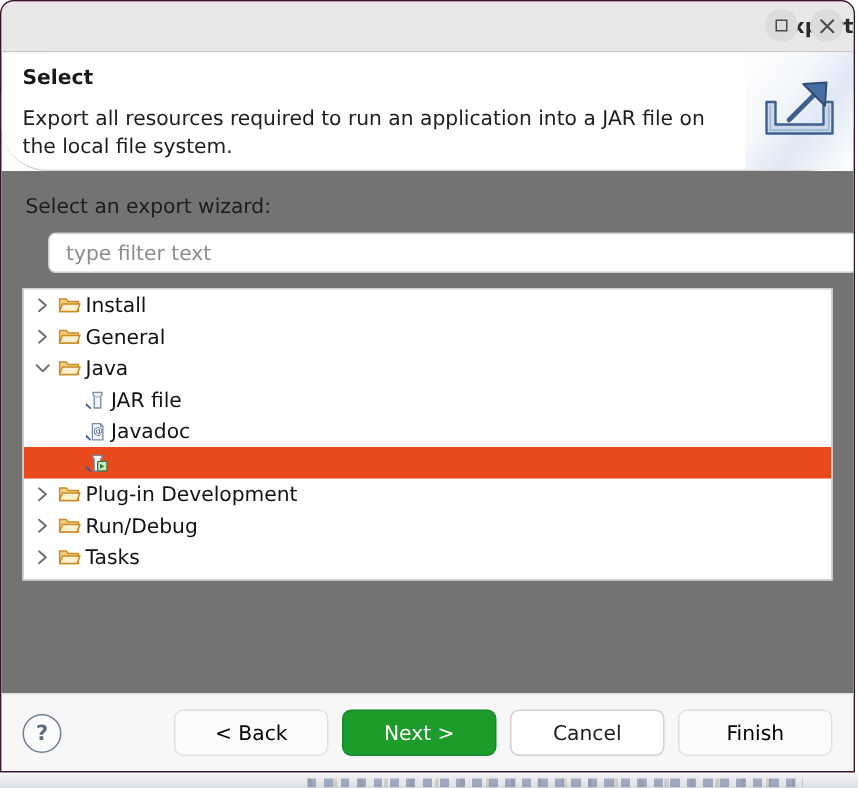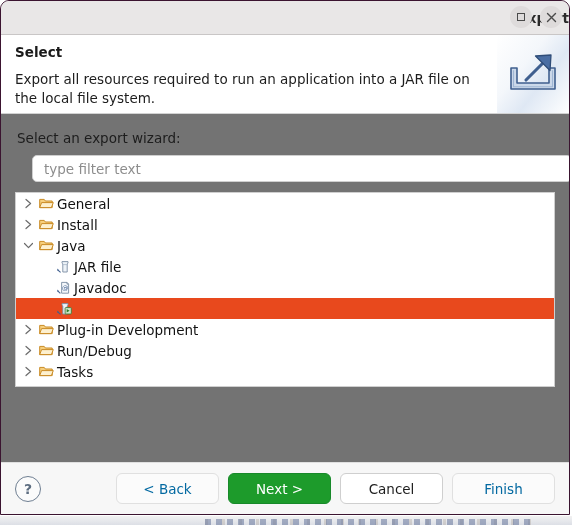--- a/index.html
+++ b/index.html
@@ -101,20 +101,21 @@
   .win-btn svg { display: block; }
 
   
   .header {
     position: relative;
     height: 79px;
     background: #ffffff;
     border-bottom: 1px solid #d2d2d2;
     padding: 9px 14px 0 14px;
     box-sizing: border-box;
+    border-radius: 30px;
   }
   .header-title {
     font-size: 13.5px;
     font-weight: bold;
     color: #1a1a1a;
     margin-bottom: 10px;
   }
   .header-desc {
     font-size: 13.5px;
     color: #1d1d1d;
@@ -247,21 +248,21 @@
     color: #1d1d1d;
     font-family: "DejaVu Sans", "Liberation Sans", sans-serif;
     font-size: 13.5px;
     display: flex;
     align-items: center;
     justify-content: center;
     box-sizing: border-box;
     padding: 0 10px;
   }
   .btn.disabled {
-    color: #0369a1;
+    color: #000000;
     border-color: #e0e0e0;
     background: #fbfbfb;
   }
   .btn.primary {
     background: #1d9b2b;
     border-color: #18892a;
     color: #ffffff;
   }
 </style>
 </head>
@@ -311,36 +312,36 @@
           <svg width="9" height="11" viewBox="0 0 9 11" aria-hidden="true">
               <path d="M2 1.5 L6.6 5.5 L2 9.5" fill="none" stroke="#6b6b6b" stroke-width="1.2" stroke-linecap="round" stroke-linejoin="round"></path>
             </svg>
         </span>
         <span class="row-icon">
           <svg width="15" height="13" viewBox="0 0 15 13" aria-hidden="true">
               <path d="M0.7 2.4 L5.2 2.4 L6.4 4 L13.2 4 L13.2 10.6 L0.7 10.6 Z" fill="#f7cf7d" stroke="#c98b25" stroke-width="1"></path>
               <path d="M2.6 5.6 L14.3 5.6 L12.4 10.6 L0.7 10.6 Z" fill="#fdf0cf" stroke="#c98b25" stroke-width="1" stroke-linejoin="round"></path>
             </svg>
         </span>
-        <span class="row-label">General</span>
+        <span class="row-label">Install</span>
       </div>
 
       <div class="tree-row">
         <span class="twisty">
           <svg width="9" height="11" viewBox="0 0 9 11" aria-hidden="true">
               <path d="M2 1.5 L6.6 5.5 L2 9.5" fill="none" stroke="#6b6b6b" stroke-width="1.2" stroke-linecap="round" stroke-linejoin="round"></path>
             </svg>
         </span>
         <span class="row-icon">
           <svg width="15" height="13" viewBox="0 0 15 13" aria-hidden="true">
               <path d="M0.7 2.4 L5.2 2.4 L6.4 4 L13.2 4 L13.2 10.6 L0.7 10.6 Z" fill="#f7cf7d" stroke="#c98b25" stroke-width="1"></path>
               <path d="M2.6 5.6 L14.3 5.6 L12.4 10.6 L0.7 10.6 Z" fill="#fdf0cf" stroke="#c98b25" stroke-width="1" stroke-linejoin="round"></path>
             </svg>
         </span>
-        <span class="row-label">Install</span>
+        <span class="row-label">General</span>
       </div>
 
       <div class="tree-row">
         <span class="twisty">
           <svg width="11" height="9" viewBox="0 0 11 9" aria-hidden="true">
               <path d="M1.5 2.5 L5.5 6.6 L9.5 2.5" fill="none" stroke="#6b6b6b" stroke-width="1.2" stroke-linecap="round" stroke-linejoin="round"></path>
             </svg>
         </span>
         <span class="row-icon">
           <svg width="15" height="13" viewBox="0 0 15 13" aria-hidden="true">

